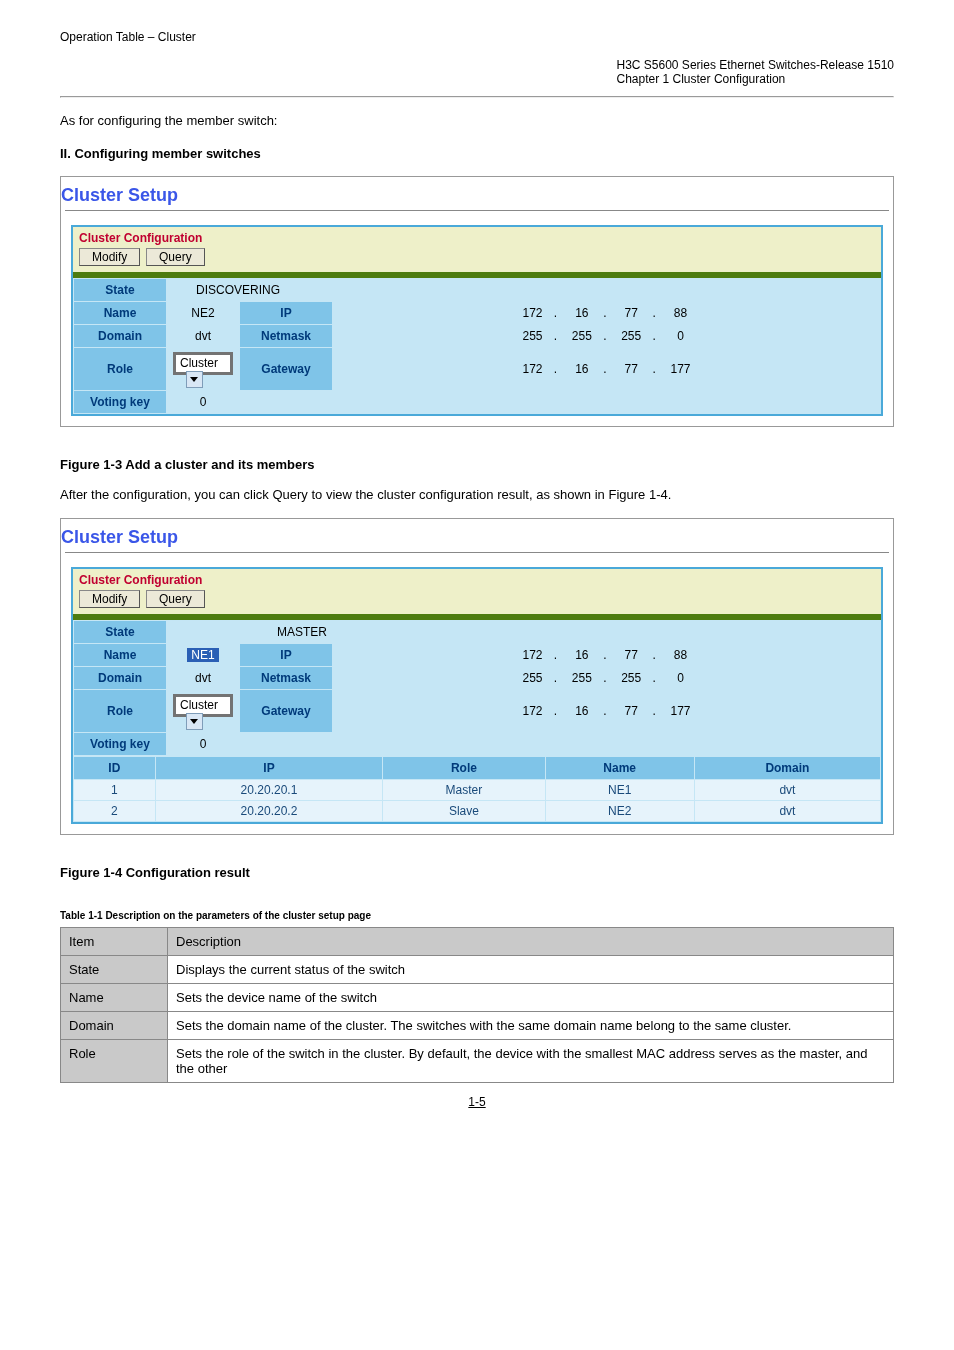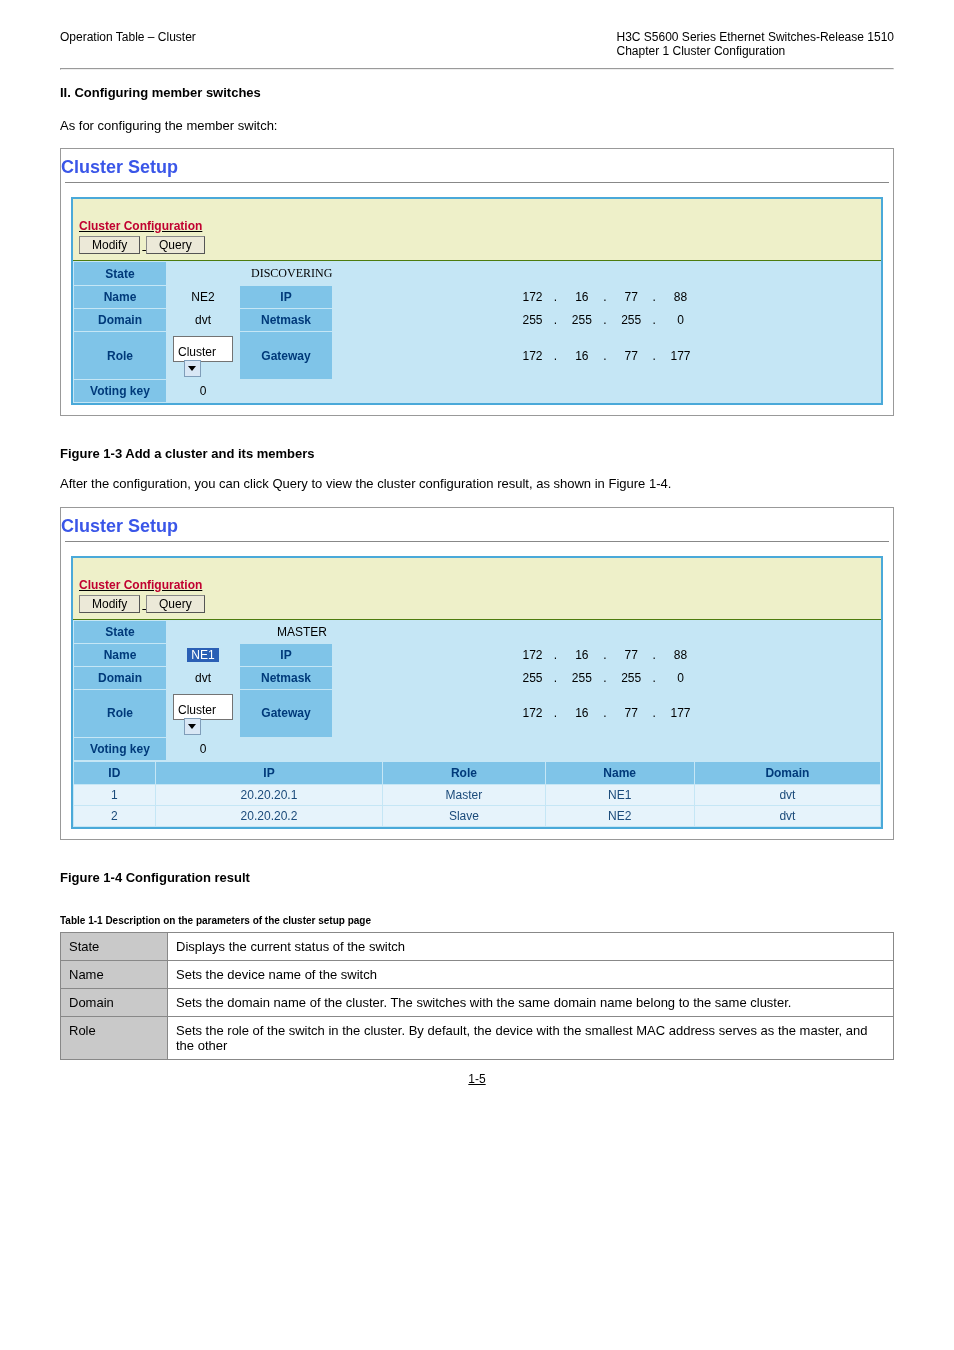--- a/index.html
+++ b/index.html
@@ -6,21 +6,21 @@
     font-family:Arial, Helvetica, sans-serif;
     font-size:13px;
     color:#000;
     background:#fff;
     margin:0;
     padding:30px 60px;
   }
   .page-txt{font-size:13px;line-height:1.5;}
   .page-num{text-align:center;font-size:12px;color:#000;text-decoration:underline;}
   .page-header{font-size:12px;color:#000;margin-bottom:10px;}
-  .page-header .right{float:right;}
+  .page-header .right{float:right;margin-top:28px;}
   .clear{clear:both;}
   .figure-caption{font-weight:bold;font-size:13px;margin:30px 0 6px 0;}
   .table-caption{font-weight:bold;font-size:10px;margin:30px 0 6px 0;}
 
   
   .shot{
     border:1px solid #999;
     background:#fff;
     margin-bottom:4px;
     padding:0;
@@ -33,23 +33,22 @@
     padding:8px 0 4px 0;
     font-weight:bold;
   }
   .shot-rule{border:0;border-top:1px solid #888;margin:0 4px 14px 4px;}
   .cluster-box{
     margin:0 10px 10px 10px;
     border:2px solid #4aa9d9;
   }
   .cfg-head{
     background:#eef0c9;
-    padding:20px 6px 6px 6px;
-    border-bottom:1px solid #4d7c0f;
-    text-decoration:underline;
+    padding:4px 6px 6px 6px;
+    border-bottom:6px solid #4d7c0f;
   }
   .cfg-head .caption{
     color:#c00030;
     font-weight:bold;
     font-size:12px;
     margin-bottom:3px;
   }
   .win-btn{
     display:inline-block;
     background:#ece9d8;
@@ -82,22 +81,22 @@
   .val .ipseg{display:inline-block;width:36px;text-align:center;}
   .val .dot{display:inline-block;width:10px;text-align:center;}
   .hl-name{
     background:#2a5fb5;
     color:#fff;
     padding:0 4px;
   }
   .dd{
     display:inline-block;
     background:#fff;
-    border:1px solid #737373;
-    padding:7px 2px 0 4px;
+    border:3px solid #737373;
+    padding:0 2px 0 4px;
     font-size:12px;
     line-height:16px;
     height:17px;
   }
   .dd .arrow{
     display:inline-block;
     width:15px;height:15px;
     background:#d9e7f5;
     border:1px solid #7f9db9;
     margin-left:6px;
@@ -152,38 +151,38 @@
   <span>Operation Table – Cluster</span>
   <span class="right">
     <span>H3C S5600 Series Ethernet Switches-Release 1510</span><br>
     <span>Chapter 1 Cluster Configuration</span>
   </span>
   <div class="clear"></div>
 </div>
 <hr>
 
 <div class="page-txt">
+  <p>As for configuring the member switch:</p>
   <p><b>II. Configuring member switches</b></p>
-  <p>As for configuring the member switch:</p>
 </div>
 
 <div class="shot">
   <div class="shot-title">Cluster Setup</div>
   <hr class="shot-rule">
   <div class="cluster-box">
     <div class="cfg-head">
       <div class="caption">Cluster Configuration</div>
       <span class="win-btn">Modify</span>
       <span class="win-btn">Query</span>
     </div>
     <table class="cfg-table">
       <tbody>
           <tr>
         <td class="lbl">State</td>
-        <td class="val" colspan="3" style="text-align:left;padding-left:84px;font-family:Liberation Serif, serif;">DISCOVERING</td>
+        <td class="val" colspan="3" style="text-align:left;padding-left:29px;">DISCOVERING</td>
       </tr>
       <tr>
         <td class="lbl">Name</td>
         <td class="val">NE2</td>
         <td class="lbl">IP</td>
         <td class="val">
           <span class="ipseg">172</span><span class="dot">.</span>
           <span class="ipseg">16</span><span class="dot">.</span>
           <span class="ipseg">77</span><span class="dot">.</span>
           <span class="ipseg">88</span>
@@ -308,20 +307,24 @@
       </tr>
     </tbody>
       </table>
   </div>
 </div>
 <div class="figure-caption">Figure 1-4 Configuration result</div>
 
 <div class="table-caption">Table 1-1 Description on the parameters of the cluster setup page</div>
 <table class="param-table">
   <tbody>
+      <tr>
+    <th>Item</th>
+    <th>Description</th>
+  </tr>
   <tr>
     <td class="k">State</td>
         <td>Displays the current status of the switch</td>
   </tr>
   <tr>
     <td class="k">Name</td>
         <td>Sets the device name of the switch</td>
   </tr>
   <tr>
     <td class="k">Domain</td>

